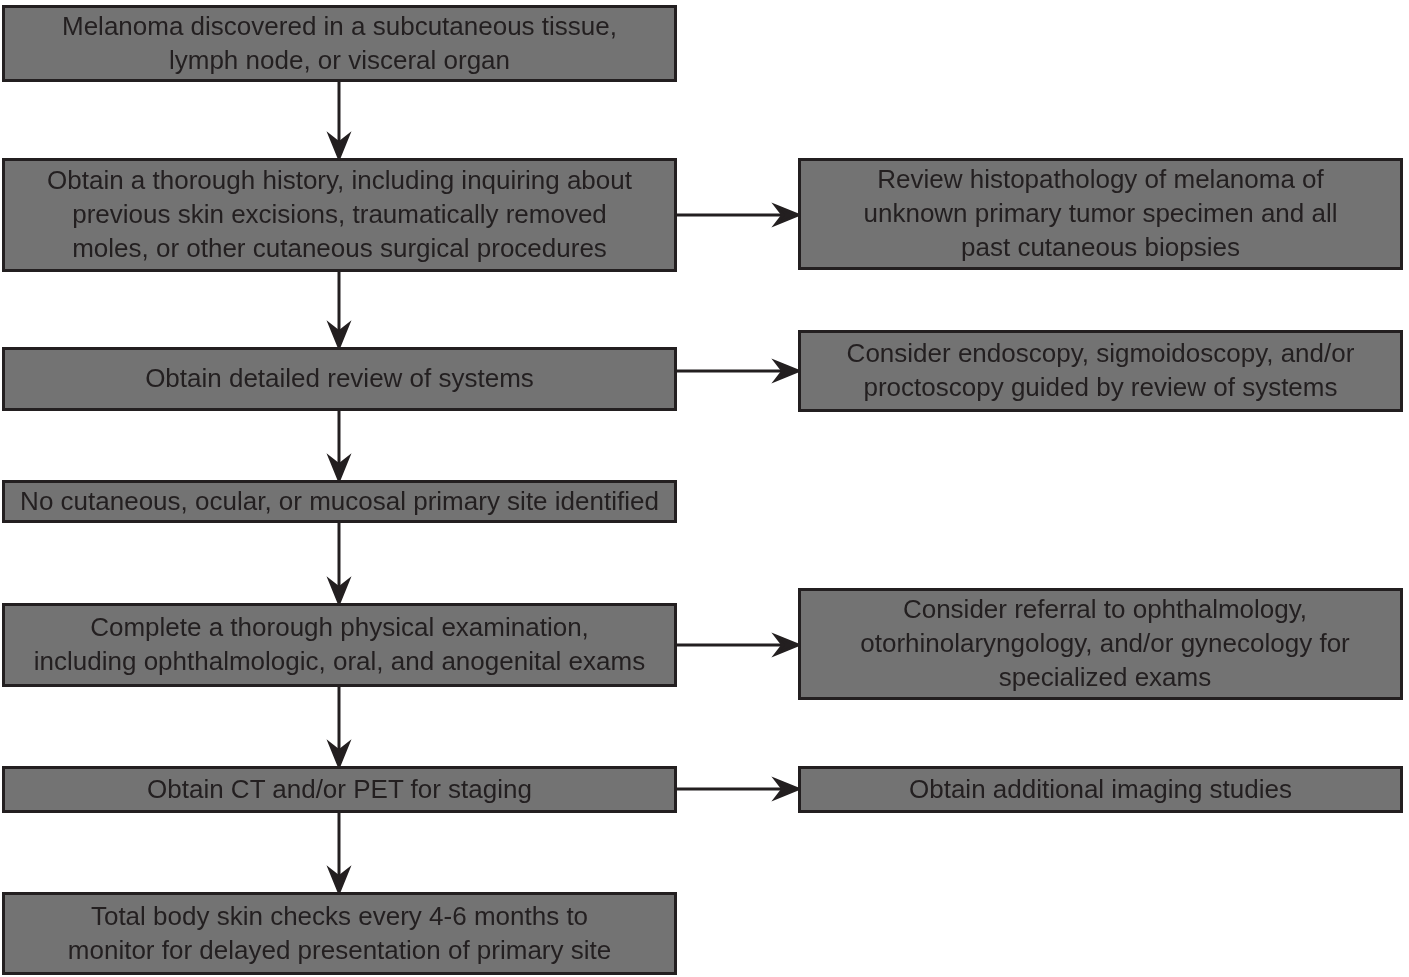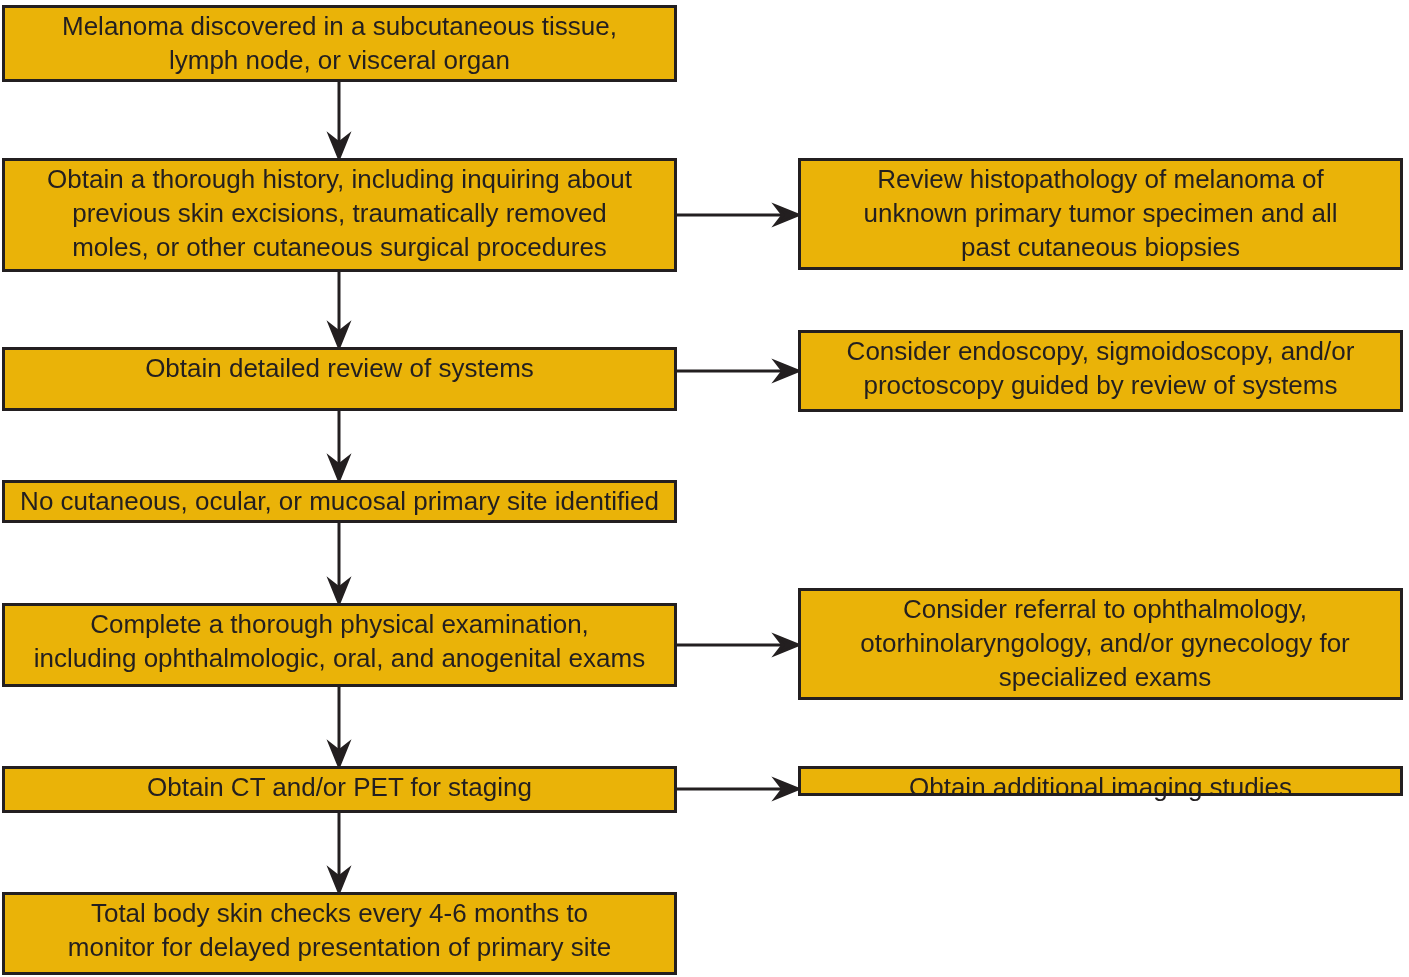--- a/index.html
+++ b/index.html
@@ -21,22 +21,23 @@
     left: 0;
     top: 0;
     width: 1409px;
     height: 977px;
     pointer-events: none;
   }
   .node {
     position: absolute;
     box-sizing: border-box;
     border: 3px solid #231f20;
-    background: #eab308;
+    background: #737373;
     display: flex;
+    align-items: center;
     justify-content: center;
     text-align: center;
     font-size: 26px;
     line-height: 1.3;
     white-space: pre-line;
     padding: 2px 8px;
   }
   .col-l { left: 2px;   width: 675px; }
   .col-r { left: 798px; width: 605px; }
 
@@ -44,21 +45,21 @@
   .b2 { top: 158px; height: 114px; }
   .b3 { top: 347px; height: 64px;  }
   .b4 { top: 480px; height: 43px;  }
   .b5 { top: 603px; height: 84px;  }
   .b6 { top: 766px; height: 47px;  }
   .b7 { top: 892px; height: 83px;  }
 
   .bA { top: 158px; height: 112px; }
   .bB { top: 330px; height: 82px;  }
   .bC { top: 588px; height: 112px; padding-left: 17px; }
-  .bD { top: 766px; height: 30px;  }
+  .bD { top: 766px; height: 47px;  }
 </style>
 </head>
 <body>
 
 <div class="canvas">
 
   <svg class="arrow-layer" viewBox="0 0 1409 977" xmlns="http://www.w3.org/2000/svg">
     <g stroke="#231f20" stroke-width="3" fill="#231f20">
 
       <g>

